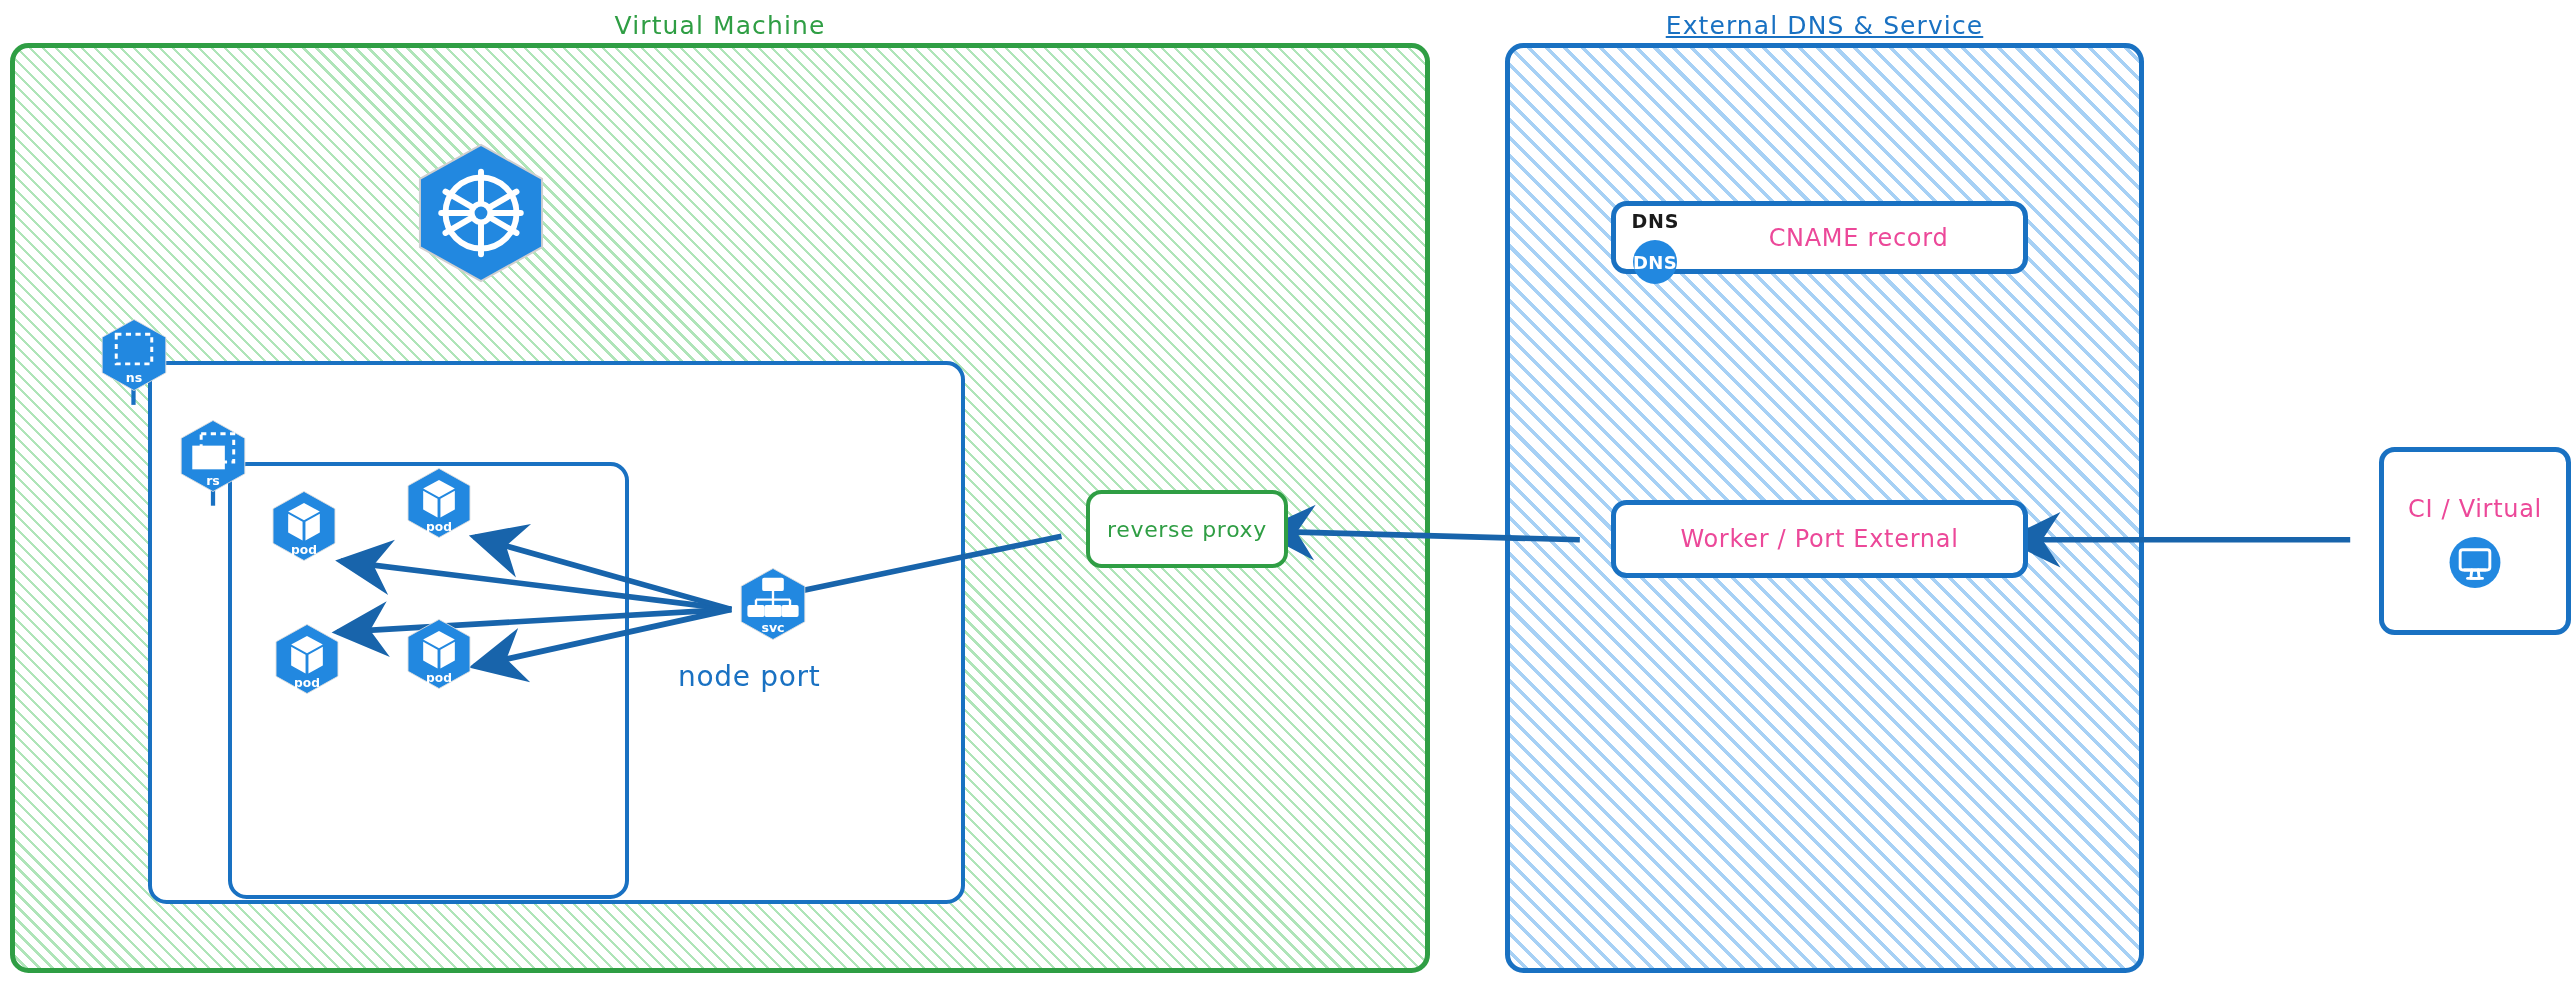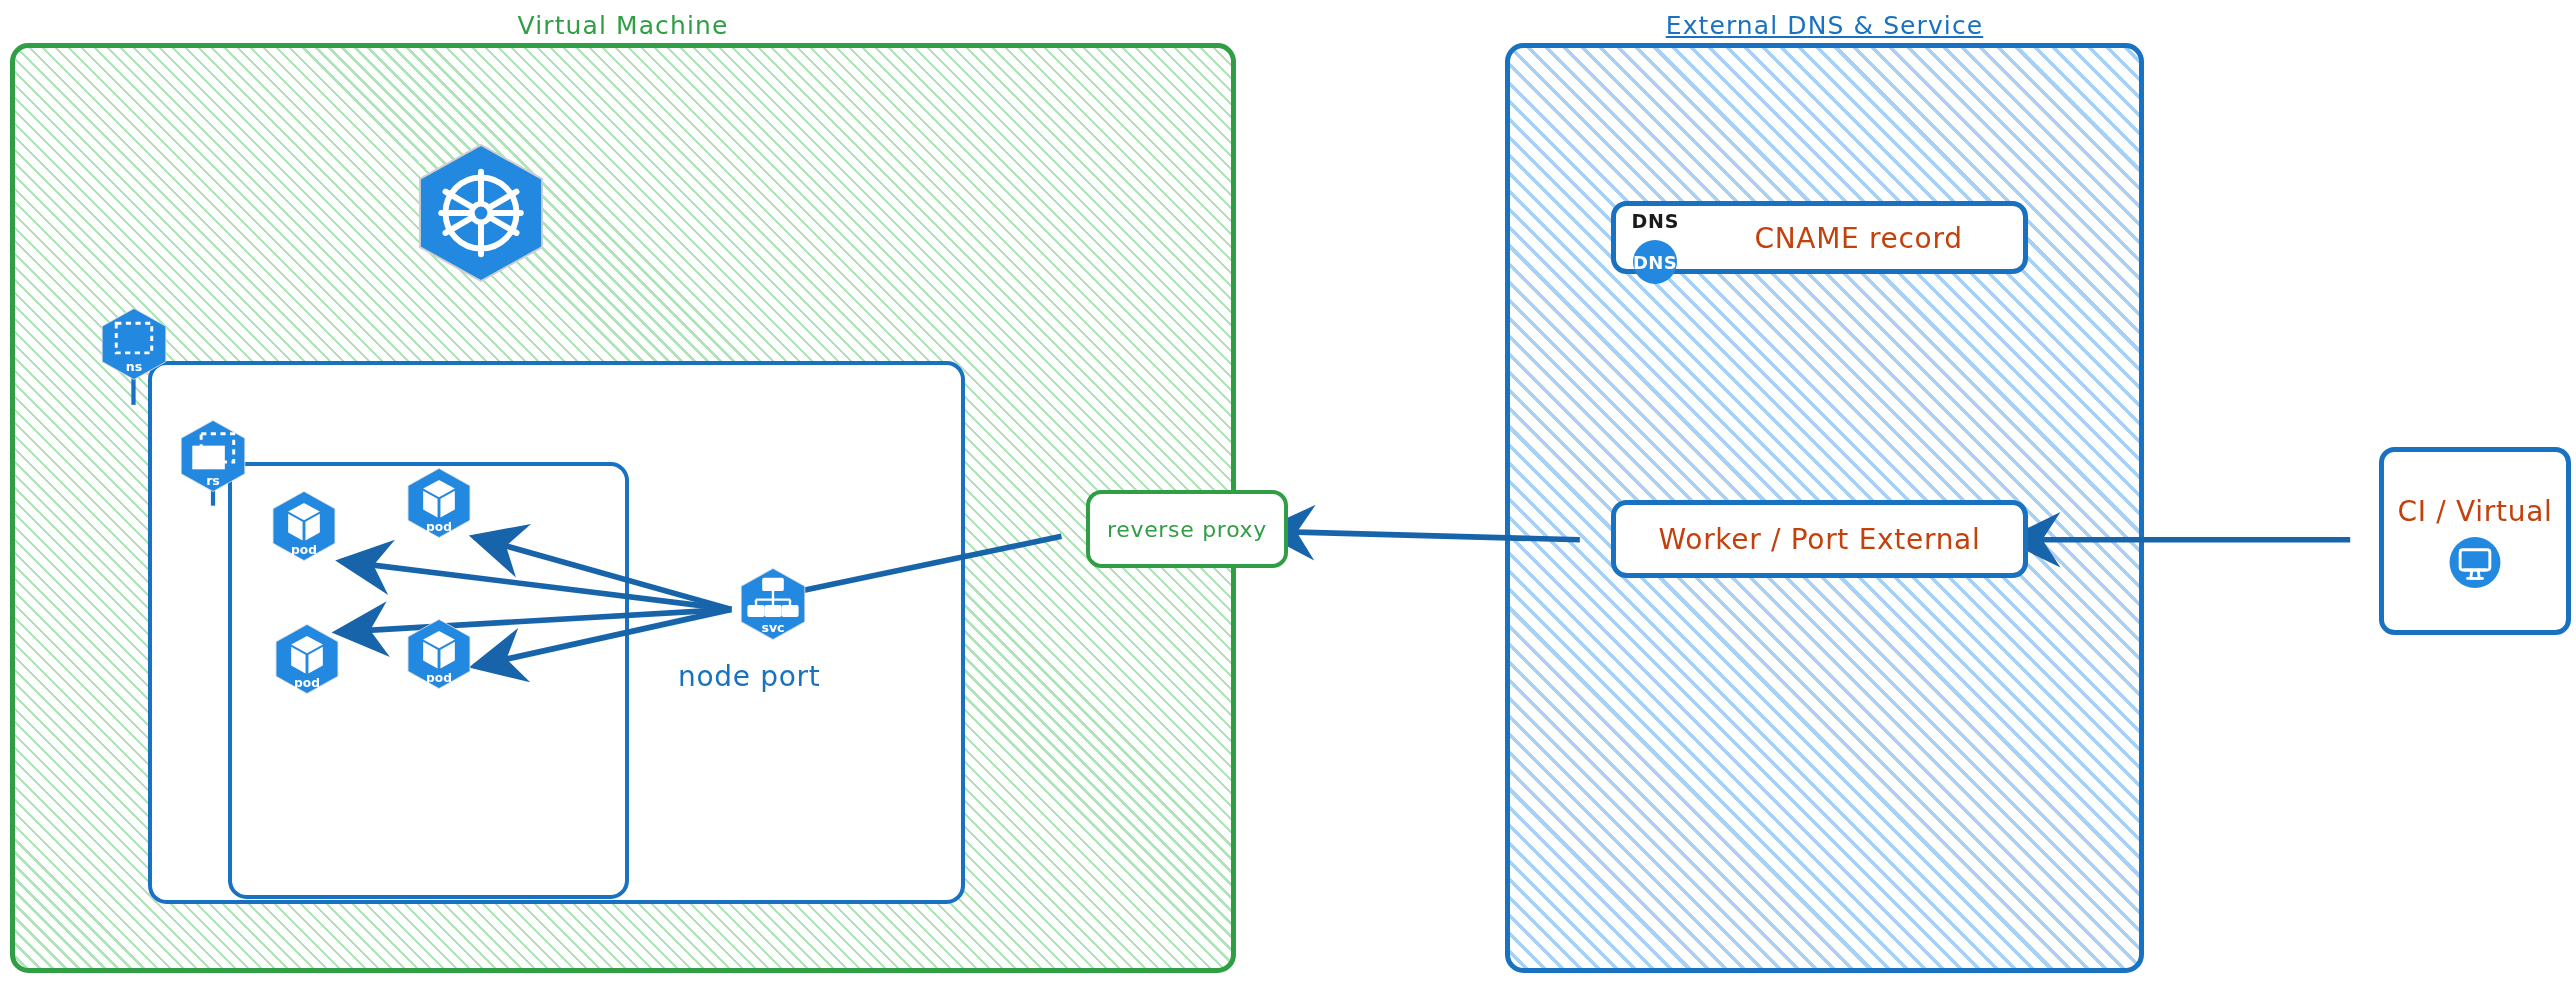--- a/index.html
+++ b/index.html
@@ -24,21 +24,21 @@
     height: 983px;
   }
   
   .panel {
     position: absolute;
     box-sizing: border-box;
     border-radius: 18.5px;
   }
   .panel-vm {
     left: 10px; top: 43px;
-    width: 1226px; height: 930px;
+    width: 1420px; height: 930px;
     border: 5px solid #2f9e44;
     background-color: #ffffff;
     background-image: repeating-linear-gradient(
       45deg,
       rgba(64,192,87,0.00) 0px,
       rgba(64,192,87,0.00) 7px,
       rgba(64,192,87,0.42) 7px,
       rgba(64,192,87,0.42) 9.2px
     );
     text-decoration: underline;
@@ -80,22 +80,22 @@
   .box-blue  { border: 5px solid #1971c2; }
   .box-green { border: 4.3px solid #2f9e44; }
   .box-nested { border: 4.3px solid #1971c2; background: #ffffff; }
 
   .box-label {
     position: absolute;
     left: 0; right: 0;
     top: 50%;
     transform: translateY(-50%);
     text-align: center;
-    color: #c2410c;
-    font-size: 28px;
+    color: #ec4899;
+    font-size: 24px;
     letter-spacing: 0.7px;
     white-space: nowrap;
   }
   .box-label-green {
     color: #2f9e44;
     font-size: 22px;
   }
 
   
   .dns-card-tag {
@@ -194,21 +194,21 @@
         <line x1="50" y1="50" x2="50" y2="79"></line>
         <line x1="25" y1="35" x2="75" y2="64"></line>
         <line x1="25" y1="64" x2="75" y2="35"></line>
         <line x1="22" y1="50" x2="78" y2="50"></line>
       </g>
       <circle cx="50" cy="50" r="8.5" fill="#ffffff"></circle>
       <circle cx="50" cy="50" r="4.5" fill="#2288e0"></circle>
     </svg>
   </div>
 
-  <div class="hexicon" style="left:97px; top:307px;">
+  <div class="hexicon" style="left:97px; top:318px;">
     <svg width="74" height="74" viewBox="0 0 100 100">
       <polygon points="50,2 93,26 93,74 50,98 7,74 7,26" fill="#2288e0" stroke="#dddddd" stroke-width="1.2"></polygon>
       <rect x="26" y="22" width="48" height="40" fill="none" stroke="#ffffff" stroke-width="4" stroke-dasharray="7 6"></rect>
       <text x="50" y="86" text-anchor="middle" fill="#ffffff" font-family="DejaVu Sans, sans-serif" font-size="17" font-weight="bold">ns</text>
     </svg>
   </div>
 
   <div class="hexicon" style="left:176px; top:419px;">
     <svg width="74" height="74" viewBox="0 0 100 100">
       <polygon points="50,2 93,26 93,74 50,98 7,74 7,26" fill="#2288e0" stroke="#dddddd" stroke-width="1.2"></polygon>

